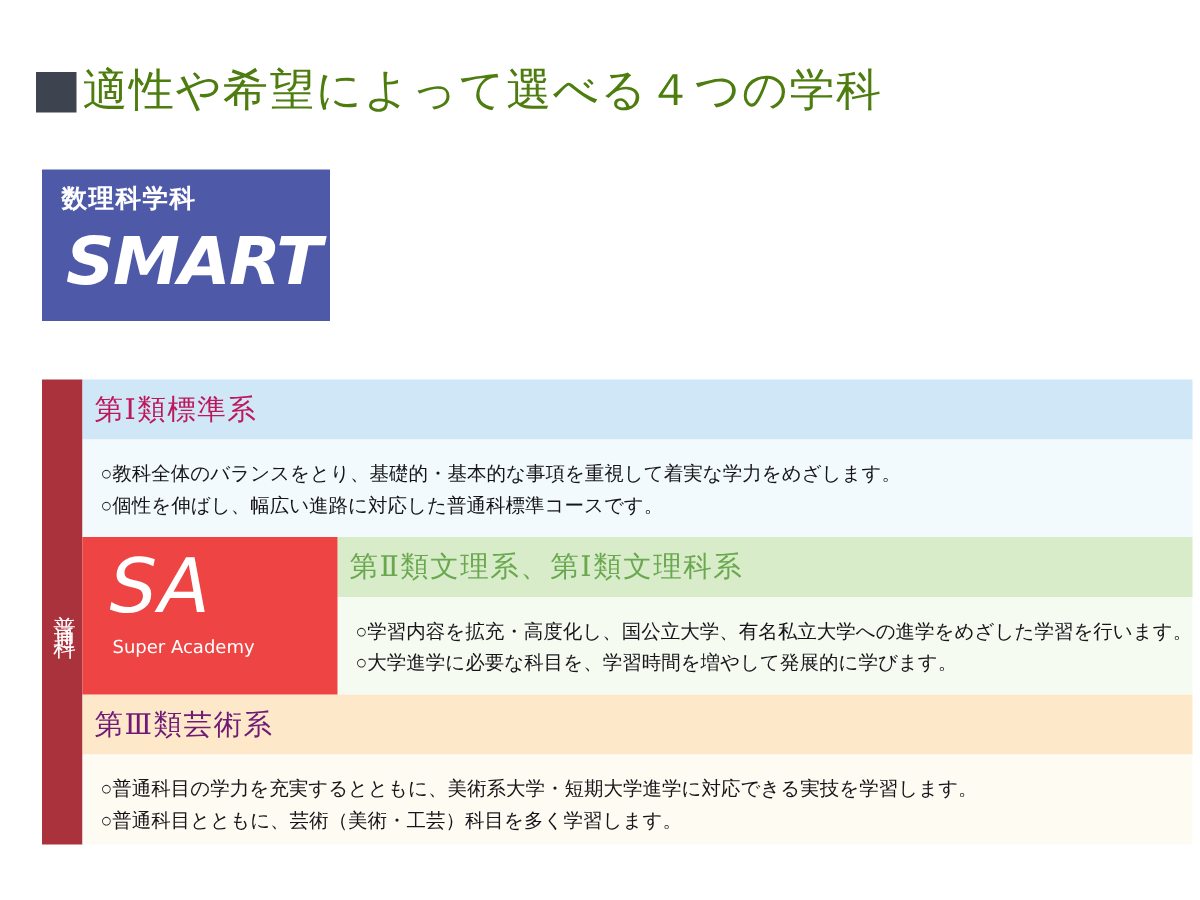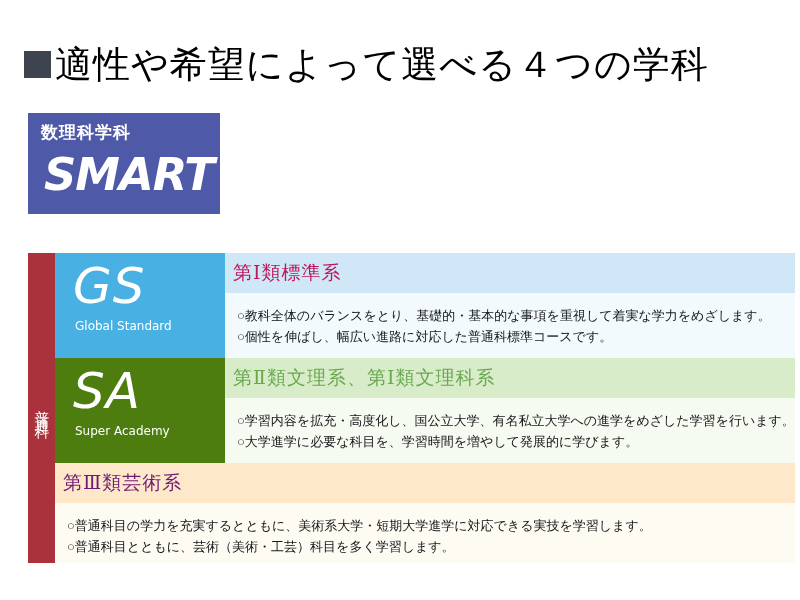--- a/index.html
+++ b/index.html
@@ -31,22 +31,22 @@
   }
   .title-square {
     width: 27px;
     height: 27px;
     background: #3d4450;
     display: inline-block;
     flex: none;
   }
   .title-text {
     font-family: "Liberation Serif", "DejaVu Serif", serif;
-    font-size: 37px;
-    color: #000000;
+    font-size: 30px;
+    color: #4d7c0f;
     letter-spacing: 1px;
     white-space: nowrap;
     line-height: 1;
   }
 
   
   .smart-row {
     position: absolute;
     left: 28px;
     top: 113px;
@@ -192,21 +192,21 @@
     box-sizing: border-box;
   }
 
   
   .row-gs .course-badge { background: #49b0e3; }
   .row-gs .course-head  { background: #cfe7f7; }
   .row-gs .course-head-text { color: #be185d; }
   .row-gs .course-desc  { background: #f3fafd; }
 
   
-  .row-sa .course-badge { background: #4d7c0f; }
+  .row-sa .course-badge { background: #ef4444; }
   .row-sa .course-head  { background: #d9ecca; }
   .row-sa .course-head-text { color: #6aa850; }
   .row-sa .course-desc  { background: #f6fbf2; }
 
   
   .row-ac .course-badge { background: #f8b css; }
   .row-ac .course-badge { background: #f8b45c; }
   .row-ac .course-head  { background: #fde9c9; }
   .row-ac .course-head-text { color: #701a75; }
   .row-ac .course-desc  { background: #fefbf3; }
@@ -229,24 +229,20 @@
   </div>
 
   <div class="course-group">
     <div class="vbar">
       <span class="vbar-label">普通科</span>
     </div>
 
     <div class="courses">
 
       <div class="course-row row-gs" style="height:105px">
-        <div class="course-badge">
-          <div class="badge-abbr">GS</div>
-          <div class="badge-full">Global Standard</div>
-        </div>
         <div class="course-content">
           <div class="course-head">
             <span class="course-head-text">第Ⅰ類標準系</span>
           </div>
           <div class="course-desc">
             <div class="jtext">○教科全体のバランスをとり、基礎的・基本的な事項を重視して着実な学力をめざします。</div>
             <div class="jtext">○個性を伸ばし、幅広い進路に対応した普通科標準コースです。</div>
           </div>
         </div>
       </div>

